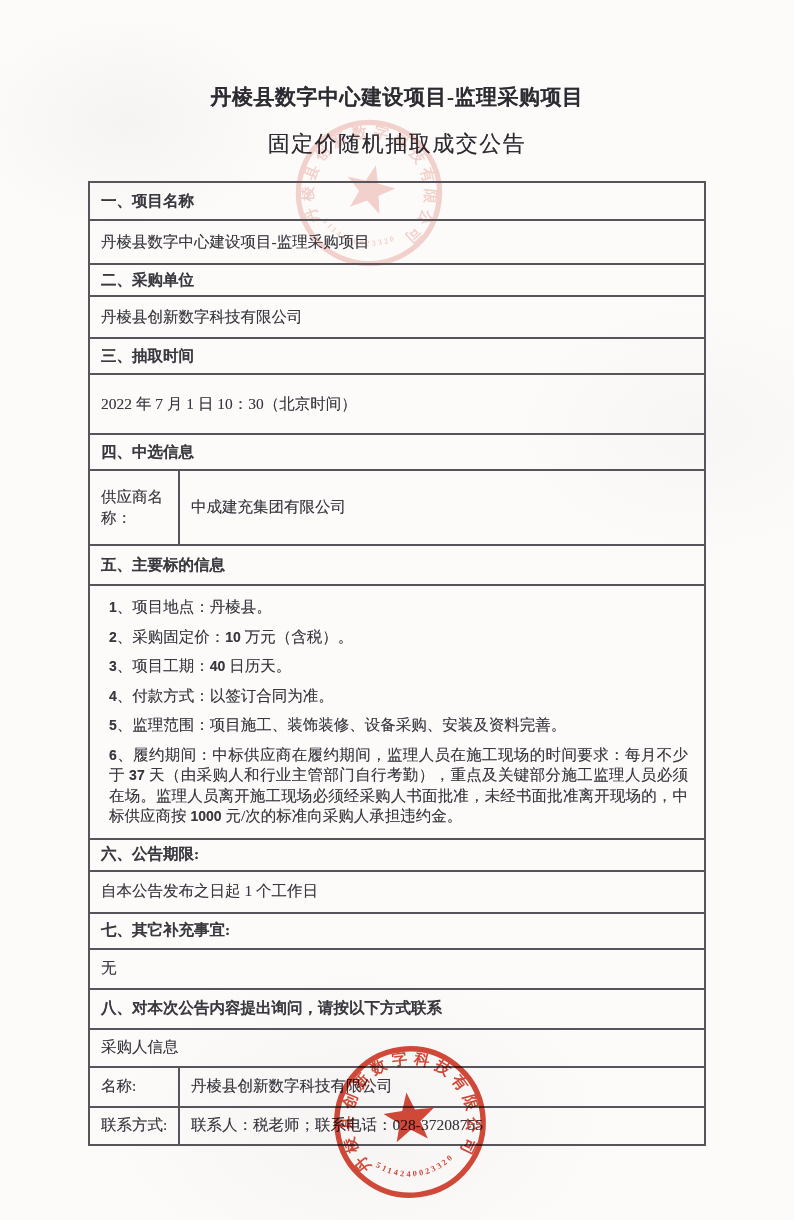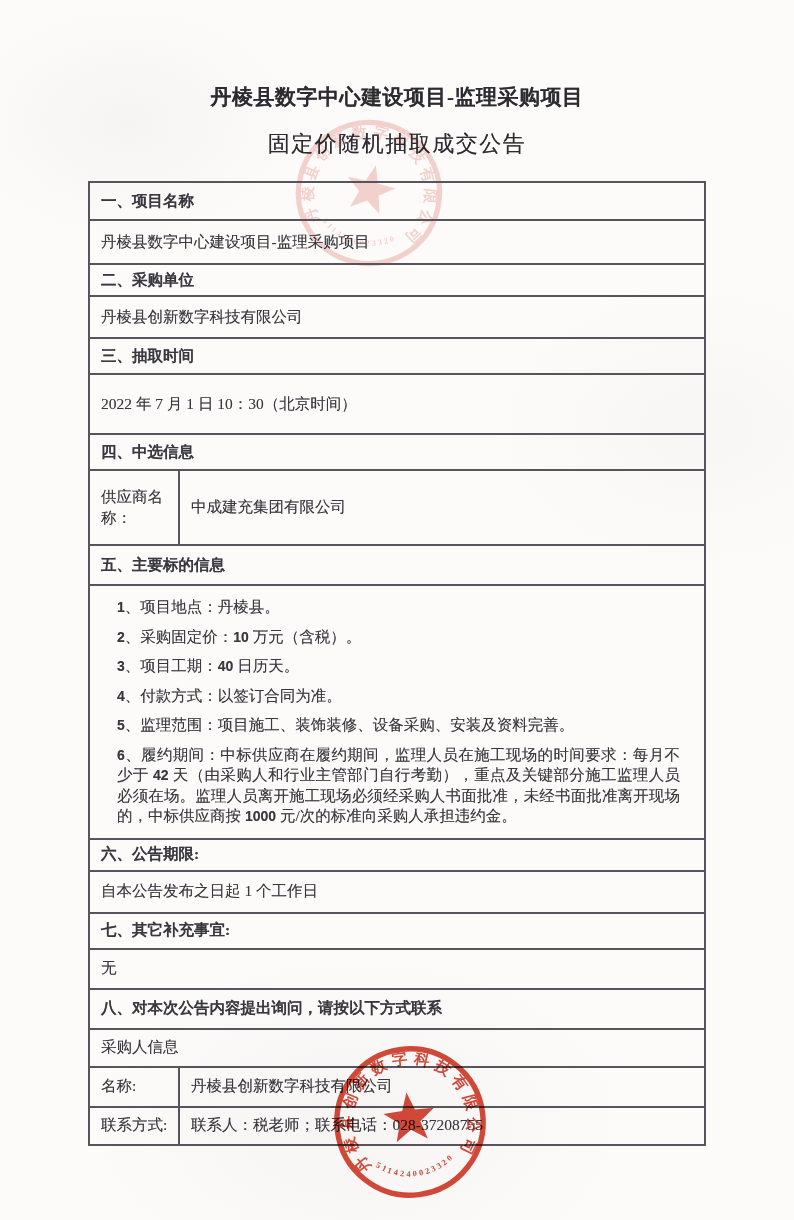--- a/index.html
+++ b/index.html
@@ -44,21 +44,21 @@
     font-size:15.5px;
     vertical-align:middle;
     padding:2px 8px 2px 11px;
     color:#39383f;
     text-shadow:0 0 .5px rgba(57,56,63,.45);
   }
   td.hdr{font-weight:700;color:#302f36;}
   td.lblcell{padding-left:11px;}
   td.valcell2{padding-left:14px;}
   td.items-cell{vertical-align:top;padding:4px 12px 4px 11px;}
-  .item{margin:9px 16px;line-height:20.5px;font-size:15.5px;}
+  .item{margin:9px 8px;line-height:20.5px;font-size:15.5px;}
   .item.just{text-align:justify;}
   .digit-bold b{font-family:"Liberation Sans","DejaVu Sans",sans-serif;font-size:14px;font-weight:700;}
   
   .seal{position:absolute;mix-blend-mode:multiply;}
   .seal-ghost{left:288px;top:112px;width:162px;height:162px;opacity:.22;transform:rotate(14deg);}
   .seal-main{left:326px;top:1038px;width:168px;height:168px;opacity:.92;transform:rotate(-7deg);}
   .seal text{font-family:"Liberation Serif","DejaVu Serif",serif;font-weight:700;}
 </style>
 </head>
 <body>
@@ -123,21 +123,21 @@
       <tr style="height:40px">
           <td colspan="2" class="hdr">五、主要标的信息</td>
         </tr>
       <tr style="height:245px">
         <td colspan="2" class="items-cell">
           <p class="item digit-bold"><b>1</b>、项目地点：丹棱县。</p>
           <p class="item digit-bold"><b>2</b>、采购固定价：<b>10</b> 万元（含税）。</p>
           <p class="item digit-bold"><b>3</b>、项目工期：<b>40</b> 日历天。</p>
           <p class="item digit-bold"><b>4</b>、付款方式：以签订合同为准。</p>
           <p class="item digit-bold"><b>5</b>、监理范围：项目施工、装饰装修、设备采购、安装及资料完善。</p>
-          <p class="item digit-bold just"><b>6</b>、履约期间：中标供应商在履约期间，监理人员在施工现场的时间要求：每月不少于 <b>42</b> 天（由采购人和行业主管部门自行考勤），重点及关键部分施工监理人员必须在场。监理人员离开施工现场必须经采购人书面批准，未经书面批准离开现场的，中标供应商按 <b>1000</b> 元/次的标准向采购人承担违约金。</p>
+          <p class="item digit-bold just"><b>6</b>、履约期间：中标供应商在履约期间，监理人员在施工现场的时间要求：每月不少于 <b>37</b> 天（由采购人和行业主管部门自行考勤），重点及关键部分施工监理人员必须在场。监理人员离开施工现场必须经采购人书面批准，未经书面批准离开现场的，中标供应商按 <b>1000</b> 元/次的标准向采购人承担违约金。</p>
         </td>
       </tr>
 
       <tr style="height:32px">
           <td colspan="2" class="hdr">六、公告期限:</td>
         </tr>
       <tr style="height:42px">
           <td colspan="2">自本公告发布之日起 1 个工作日</td>
         </tr>
 

